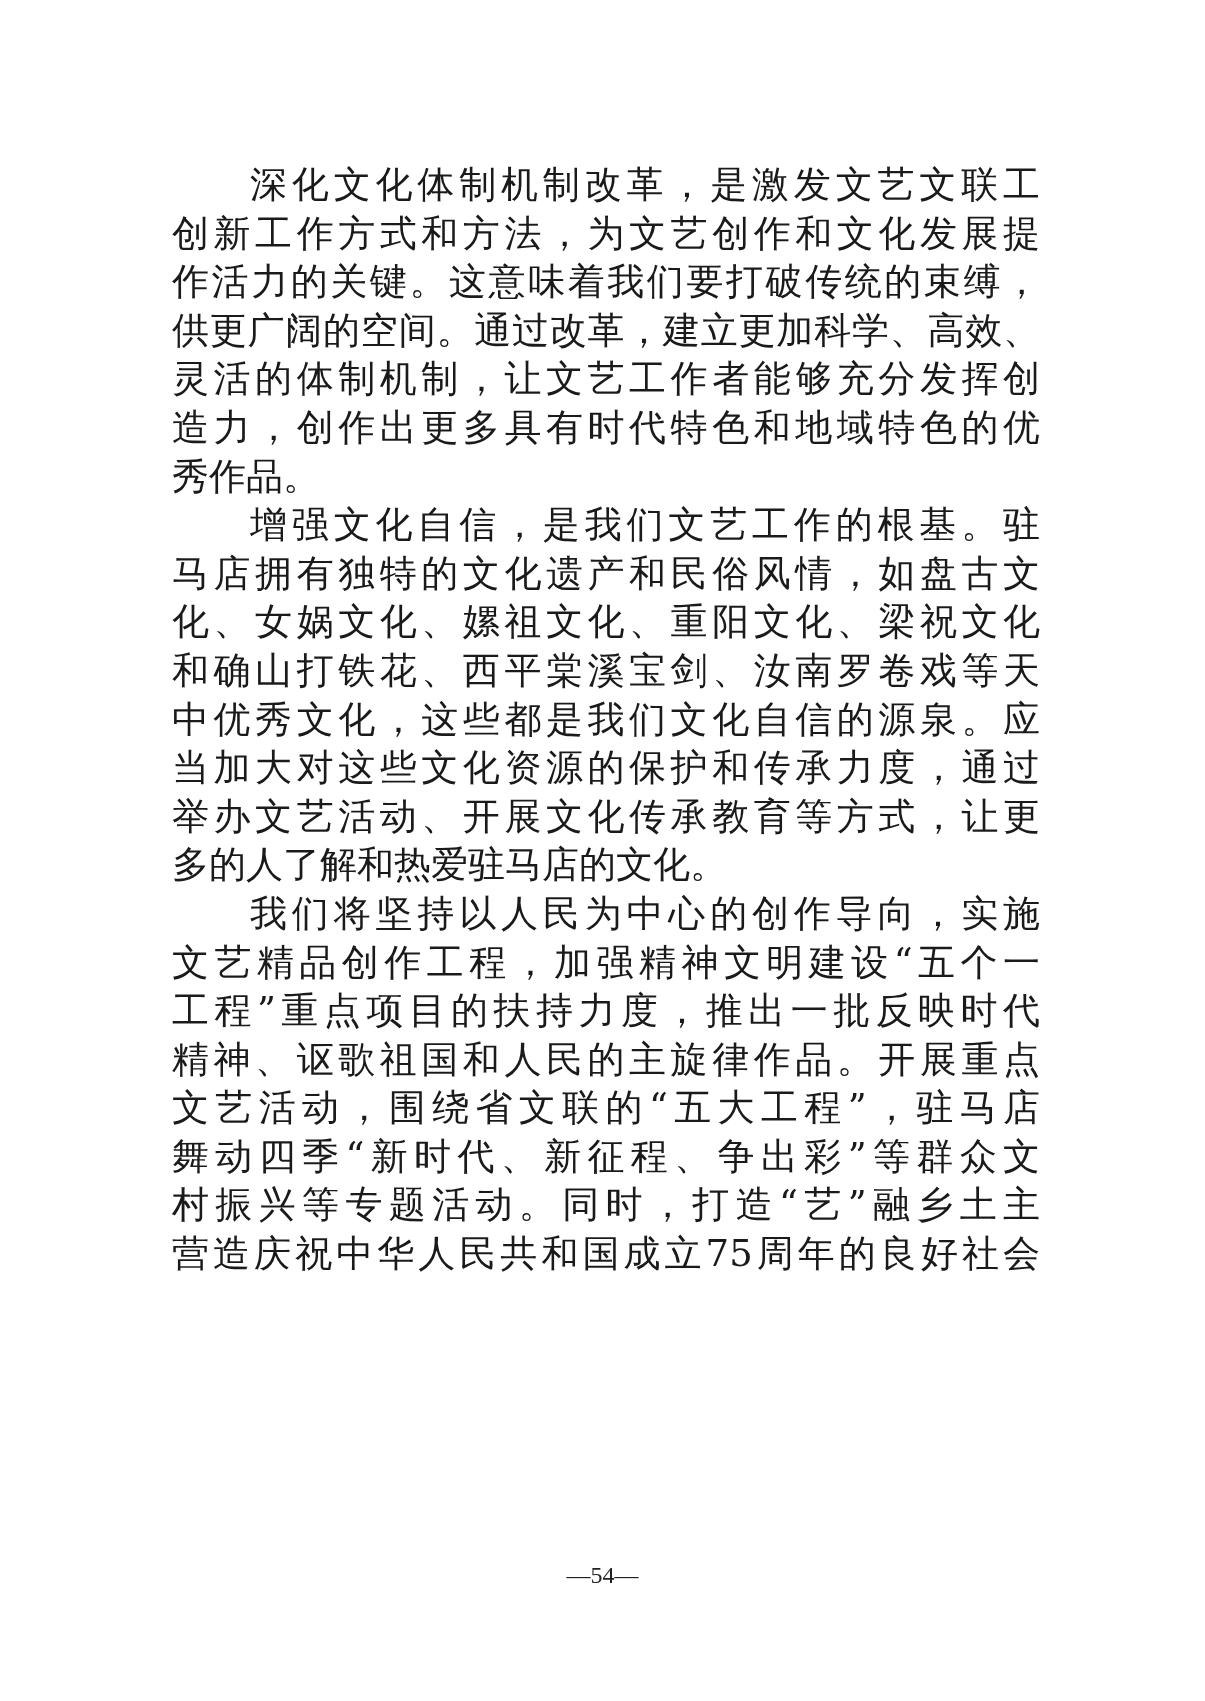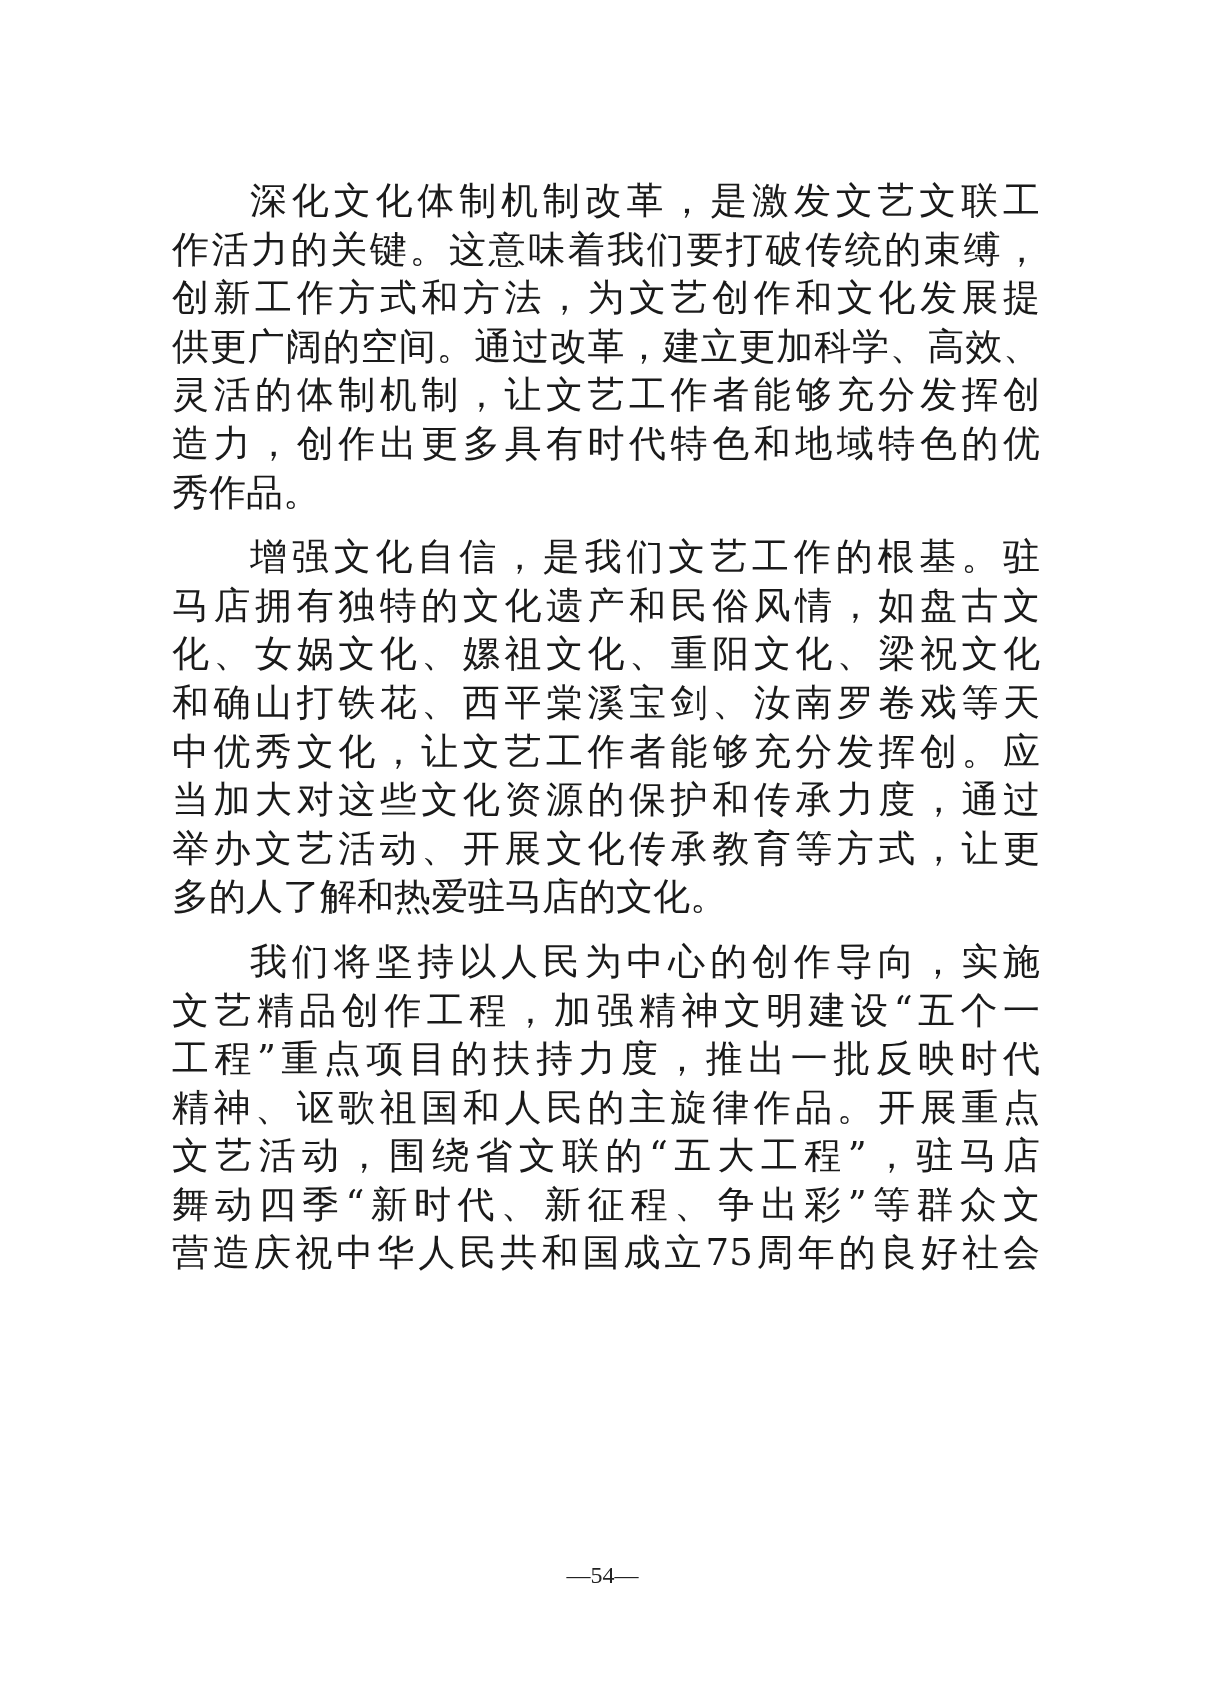--- a/index.html
+++ b/index.html
@@ -28,63 +28,63 @@
       white-space: nowrap;
       text-align: justify;
       text-align-last: justify;
       letter-spacing: 0;
     }
     .line.last {
       text-align-last: left;
     }
     .line.indent {
       padding-left: 78px;
-      margin-top: 16px;
     }
     .page-number {
       position: absolute;
       left: 0;
       width: 1205px;
       top: 1562px;
       text-align: center;
       font-family: "Liberation Serif", "DejaVu Serif", serif;
       font-size: 24px;
       color: #222;
     }
   </style>
 </head>
 <body>
 
 <div class="page">
 
   <div>
     <div class="line indent">深化文化体制机制改革，是激发文艺文联工</div>
+    <div class="line">创新工作方式和方法，为文艺创作和文化发展提</div>
     <div class="line">作活力的关键。这意味着我们要打破传统的束缚，</div>
-    <div class="line">创新工作方式和方法，为文艺创作和文化发展提</div>
     <div class="line">供更广阔的空间。通过改革，建立更加科学、高效、</div>
     <div class="line">灵活的体制机制，让文艺工作者能够充分发挥创</div>
     <div class="line">造力，创作出更多具有时代特色和地域特色的优</div>
     <div class="line last">秀作品。</div>
   </div>
 
   <div>
     <div class="line indent">增强文化自信，是我们文艺工作的根基。驻</div>
     <div class="line">马店拥有独特的文化遗产和民俗风情，如盘古文</div>
     <div class="line">化、女娲文化、嫘祖文化、重阳文化、梁祝文化</div>
     <div class="line">和确山打铁花、西平棠溪宝剑、汝南罗卷戏等天</div>
-    <div class="line">中优秀文化，让文艺工作者能够充分发挥创。应</div>
+    <div class="line">中优秀文化，这些都是我们文化自信的源泉。应</div>
     <div class="line">当加大对这些文化资源的保护和传承力度，通过</div>
     <div class="line">举办文艺活动、开展文化传承教育等方式，让更</div>
     <div class="line last">多的人了解和热爱驻马店的文化。</div>
   </div>
 
   <div>
     <div class="line indent">我们将坚持以人民为中心的创作导向，实施</div>
     <div class="line">文艺精品创作工程，加强精神文明建设“五个一</div>
     <div class="line">工程”重点项目的扶持力度，推出一批反映时代</div>
     <div class="line">精神、讴歌祖国和人民的主旋律作品。开展重点</div>
     <div class="line">文艺活动，围绕省文联的“五大工程”，驻马店</div>
     <div class="line">舞动四季“新时代、新征程、争出彩”等群众文</div>
+    <div class="line">村振兴等专题活动。同时，打造“艺”融乡土主</div>
     <div class="line">营造庆祝中华人民共和国成立75周年的良好社会</div>
   </div>
 </div>
 
 <div class="page-number">—54—</div>
 
 </body></html>

